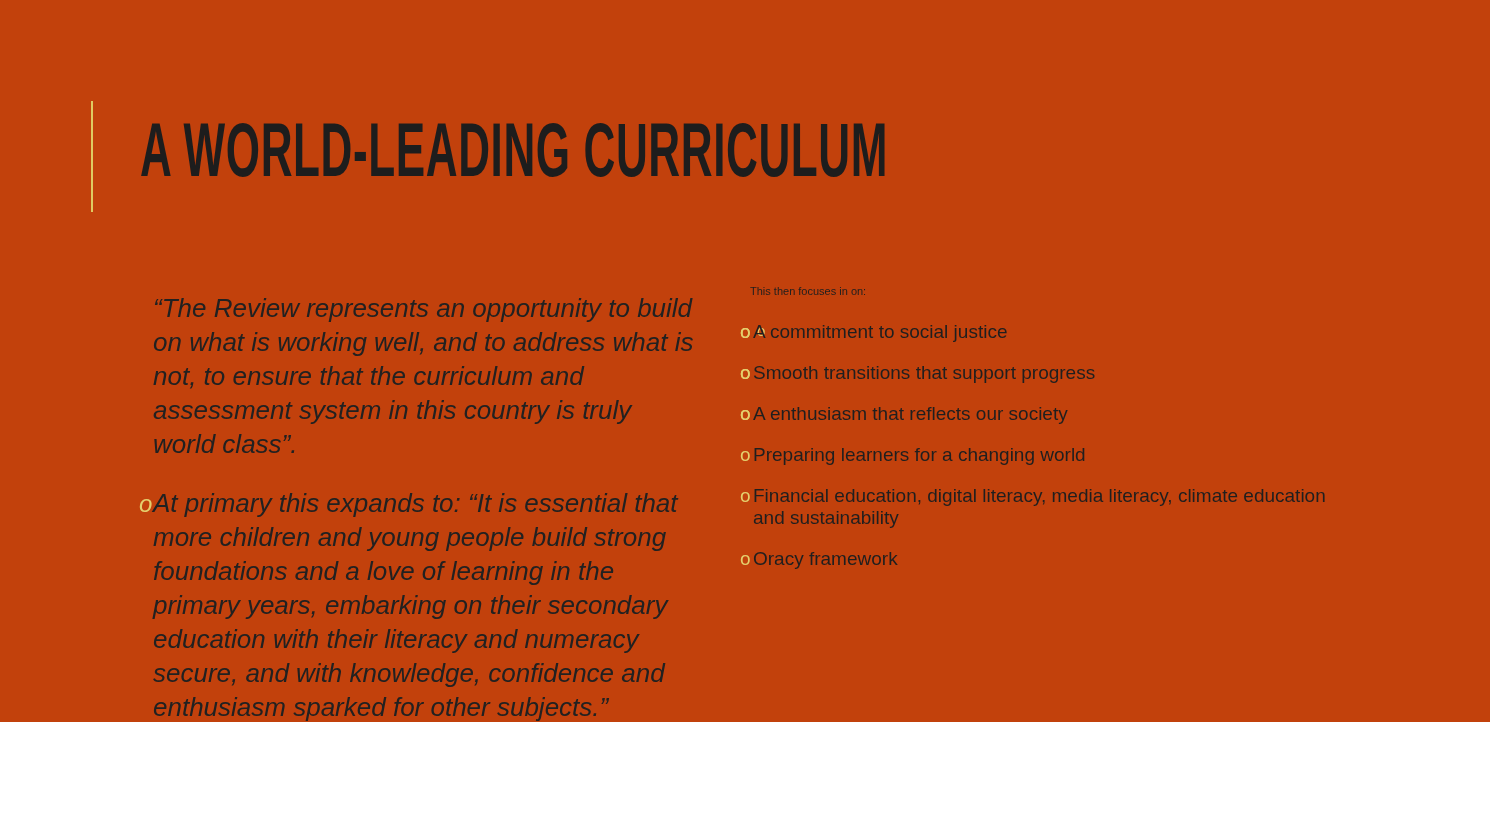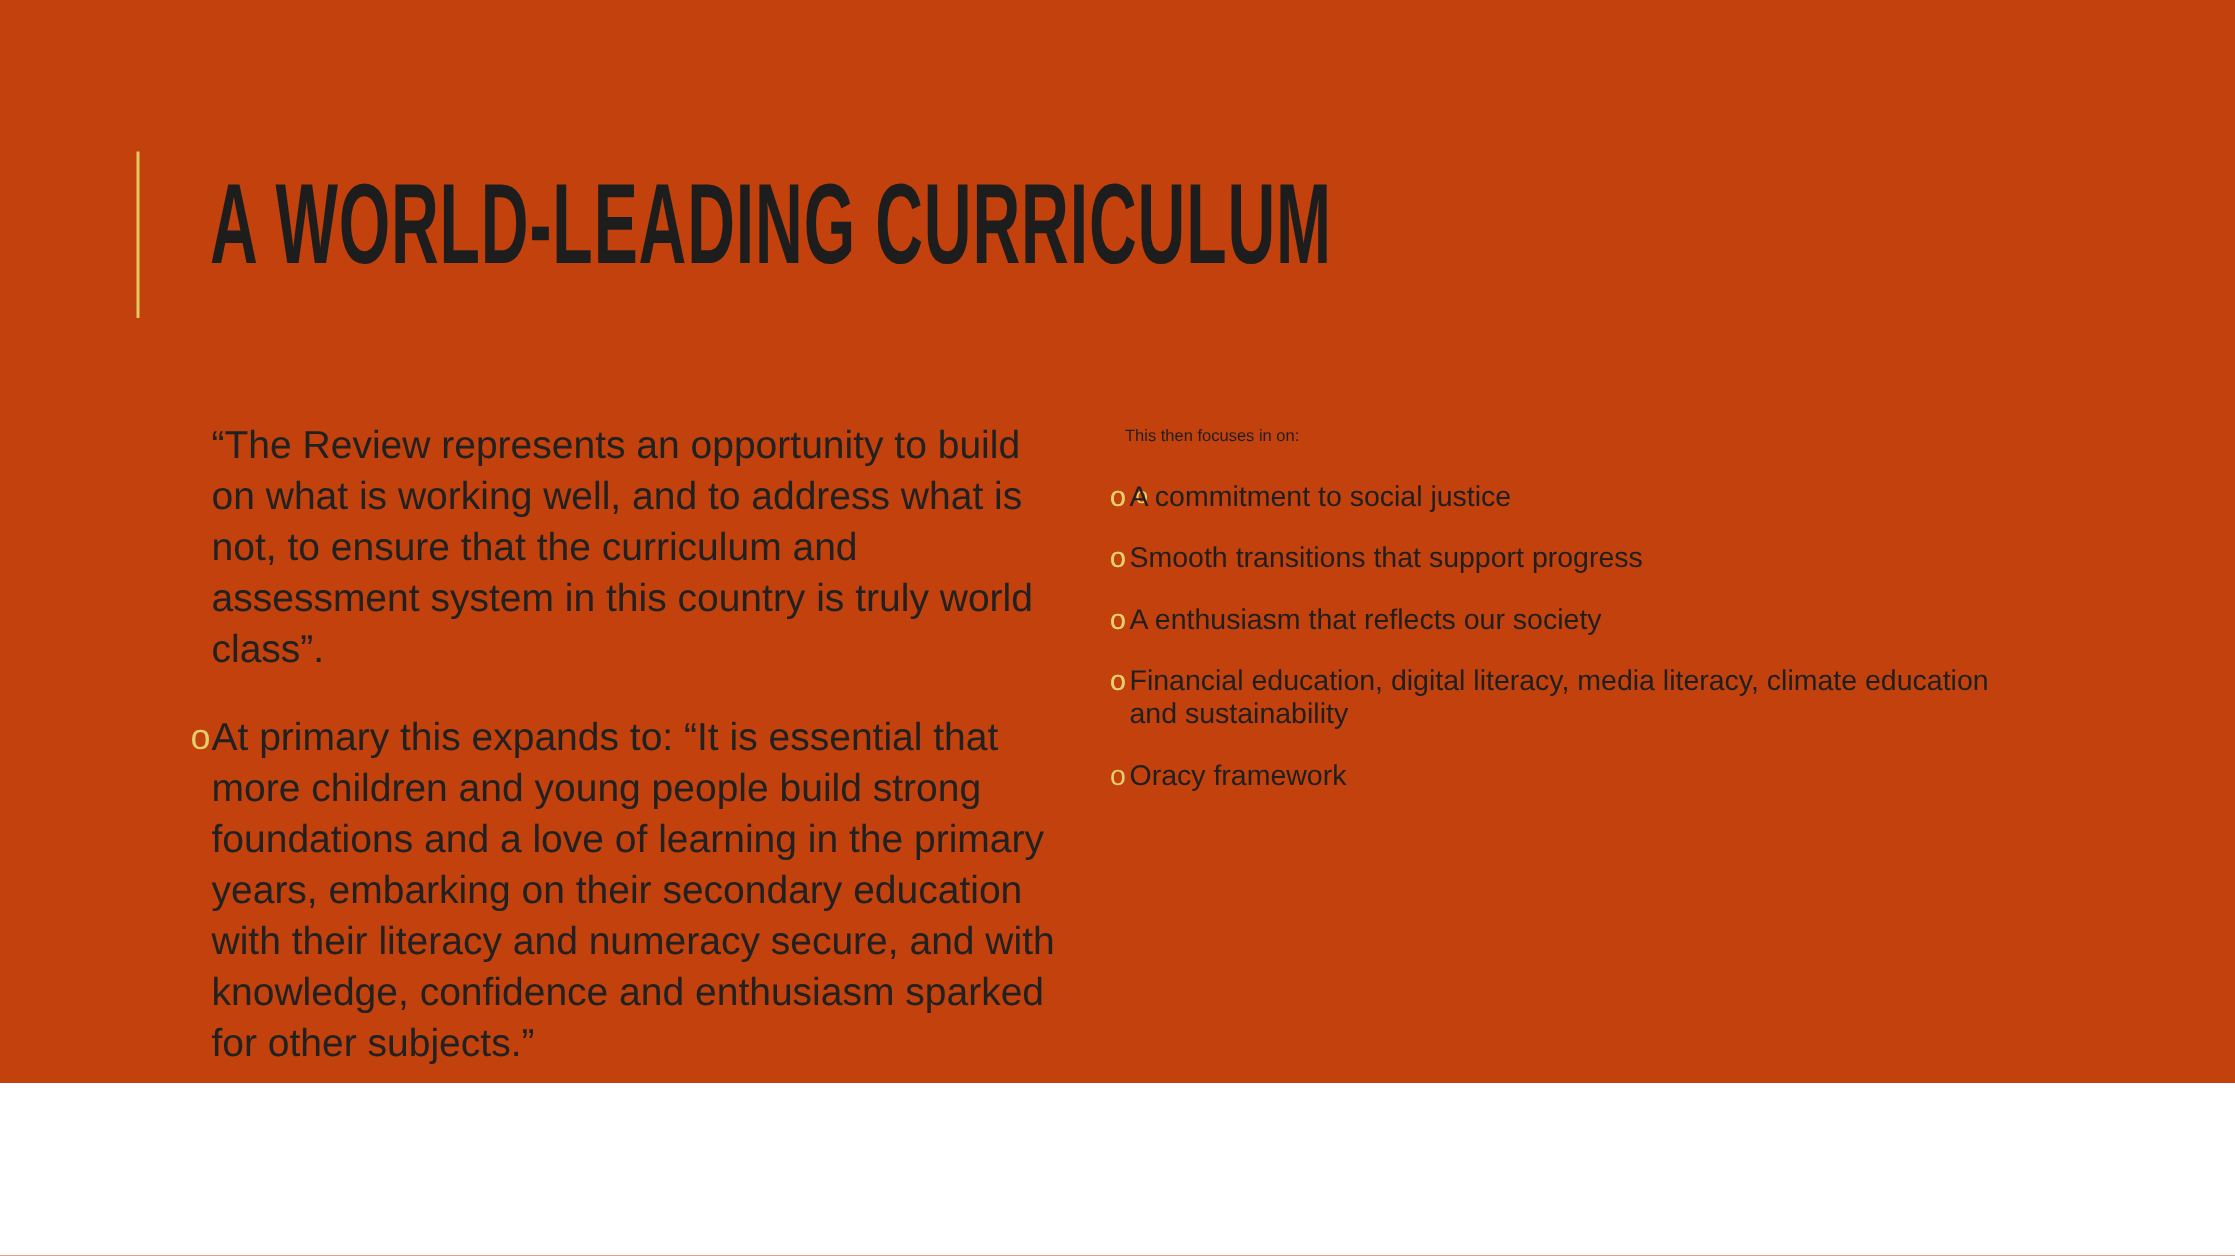--- a/index.html
+++ b/index.html
@@ -44,24 +44,25 @@
   }
 
   
   .left-col {
     position: absolute;
     left: 141px;
     top: 279px;
     width: 568px;
   }
   .left-col p {
-    margin: 0;
+    margin: 12px;
     font-size: 26px;
     line-height: 34px;
     color: #212121;
+    font-style: italic;
   }
   .left-col .bulleted {
     margin-top: 25px;
     position: relative;
   }
   .hang-marker {
     position: absolute;
     left: -14px;
     top: 1px;
     color: #e4cf6d;
@@ -163,21 +164,21 @@
       <li>
         <span class="marker">o</span><span>Smooth transitions that support progress</span>
       </li>
       <li>
         <span class="marker">o</span>
       </li>
       <li>
         <span class="marker">o</span><span>A enthusiasm that reflects our society</span>
       </li>
       <li>
-        <span class="marker">o</span>
+        <span class="marker">o</span><span>Preparing learners for a changing world</span>
       </li>
       <li>
         <span class="marker">o</span><span>Financial education, digital literacy, media literacy, climate education and sustainability</span>
       </li>
       <li>
         <span class="marker">o</span><span>Oracy framework</span>
       </li>
     </ul>
   </div>
 

